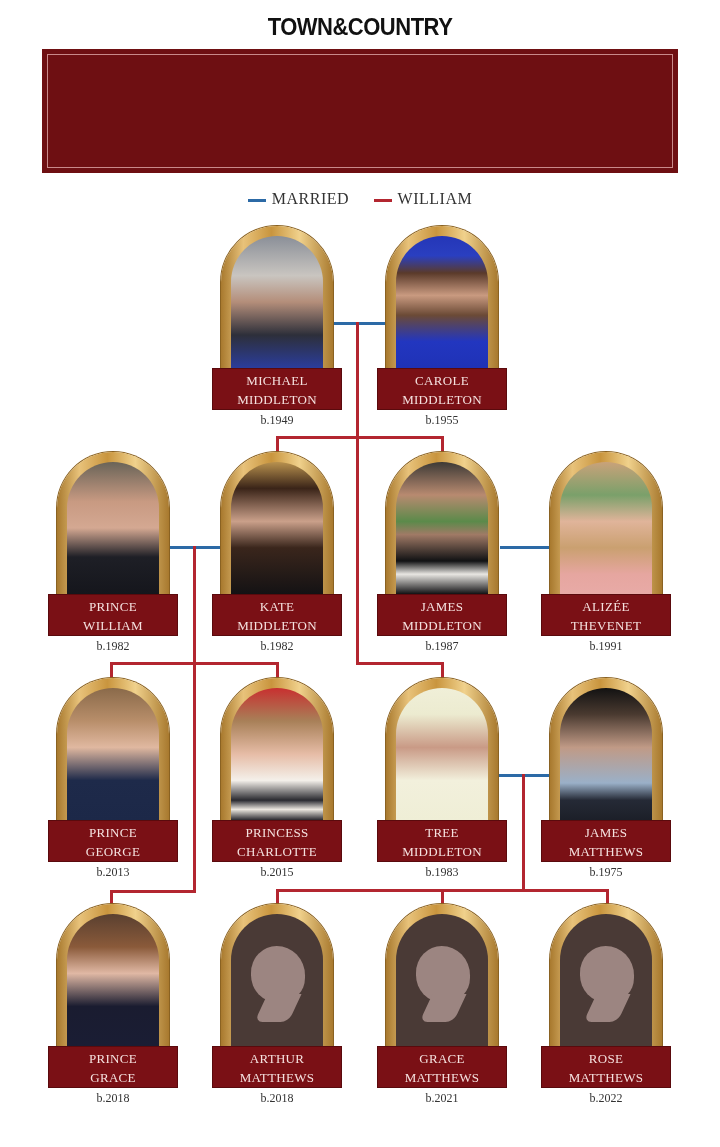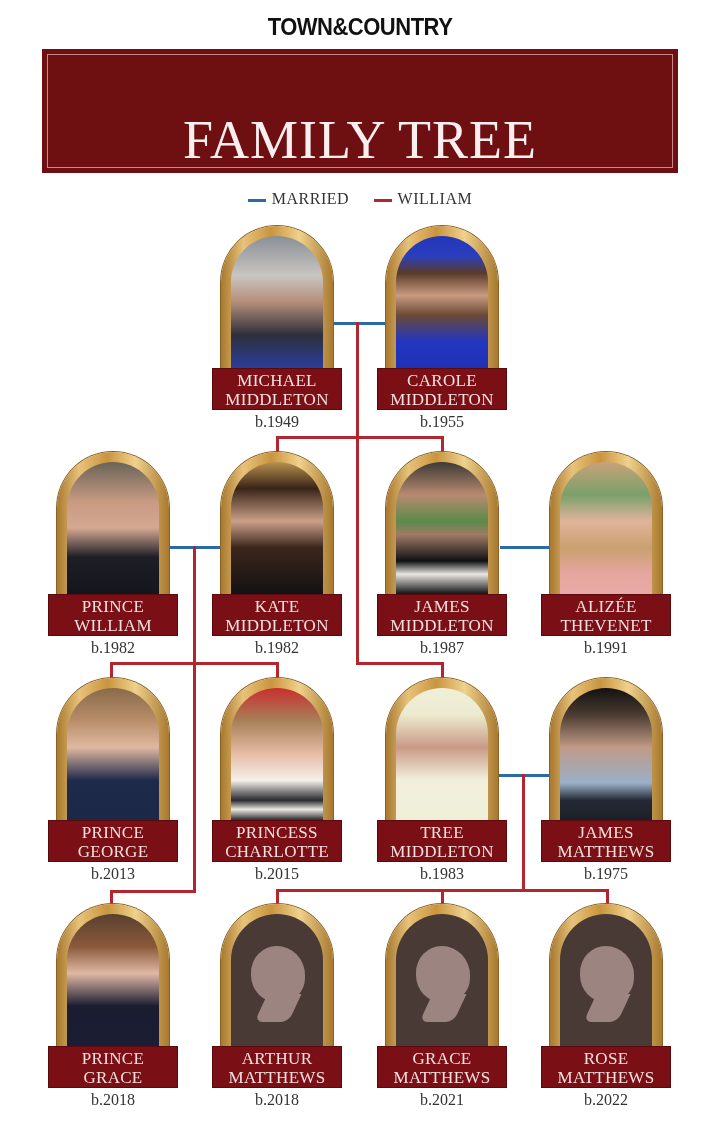--- a/index.html
+++ b/index.html
@@ -22,33 +22,32 @@
   .person { position:absolute; width:130px; }
   .frame { position:absolute; left:9px; top:0; width:112px; height:142px; border-radius:56px 56px 0 0;
     background:linear-gradient(90deg,#a8792e 0%,#e8c27a 20%,#c9953e 45%,#f0d18c 70%,#a8792e 100%);
     box-shadow:0 0 0 1px #8a6222; }
   .photo { position:absolute; left:10px; top:10px; width:92px; height:132px; border-radius:46px 46px 0 0; overflow:hidden; }
   .photo.sil { background:#4a3a36; }
   .sil-head { position:absolute; left:20px; top:32px; width:54px; height:56px; background:#9c8581; border-radius:50% 55% 45% 50%; }
   .sil-neck { position:absolute; left:30px; top:80px; width:34px; height:28px; background:#9c8581; transform:skewX(-25deg); border-radius:0 0 8px 8px; }
   .label { position:absolute; left:0; top:142px; width:130px; height:42px; background:#7a1015; box-sizing:border-box;
     border:1px solid #5a0a0d; color:#f5e1df; text-align:center; font-family:"Liberation Serif", serif;
-    font-size:17px; line-height:19px; padding-top:2px; letter-spacing:0.3px; }
+    font-size:13px; line-height:19px; padding-top:2px; letter-spacing:0.3px; }
   .label span { display:block; }
   .born { position:absolute; left:0; top:187px; width:130px; text-align:center; font-family:"Liberation Serif", serif;
-    font-size:16px; color:#333; }
+    font-size:12px; color:#333; }
 </style>
 </head>
 <body>
 
 <div class="brand">TOWN&amp;COUNTRY</div>
 
 <div class="title-box">
   <div class="inner"></div>
-  <div class="title-line" style="top:64px;">FAMILY TREE</div>
 </div>
 
 <div class="legend">
   <span class="item"><span class="sw" style="background:#2c6aa6"></span><span>MARRIED</span></span>
   <span class="item"><span class="sw" style="background:#b32630"></span><span>WILLIAM</span></span>
 </div>
 
 <div class="line married" style="left:334px; top:322px; width:54px;"></div>
 <div class="line child-v" style="left:356px; top:322px; height:343px;"></div>
 <div class="line child-h" style="left:276px; top:436px; width:168px;"></div>

